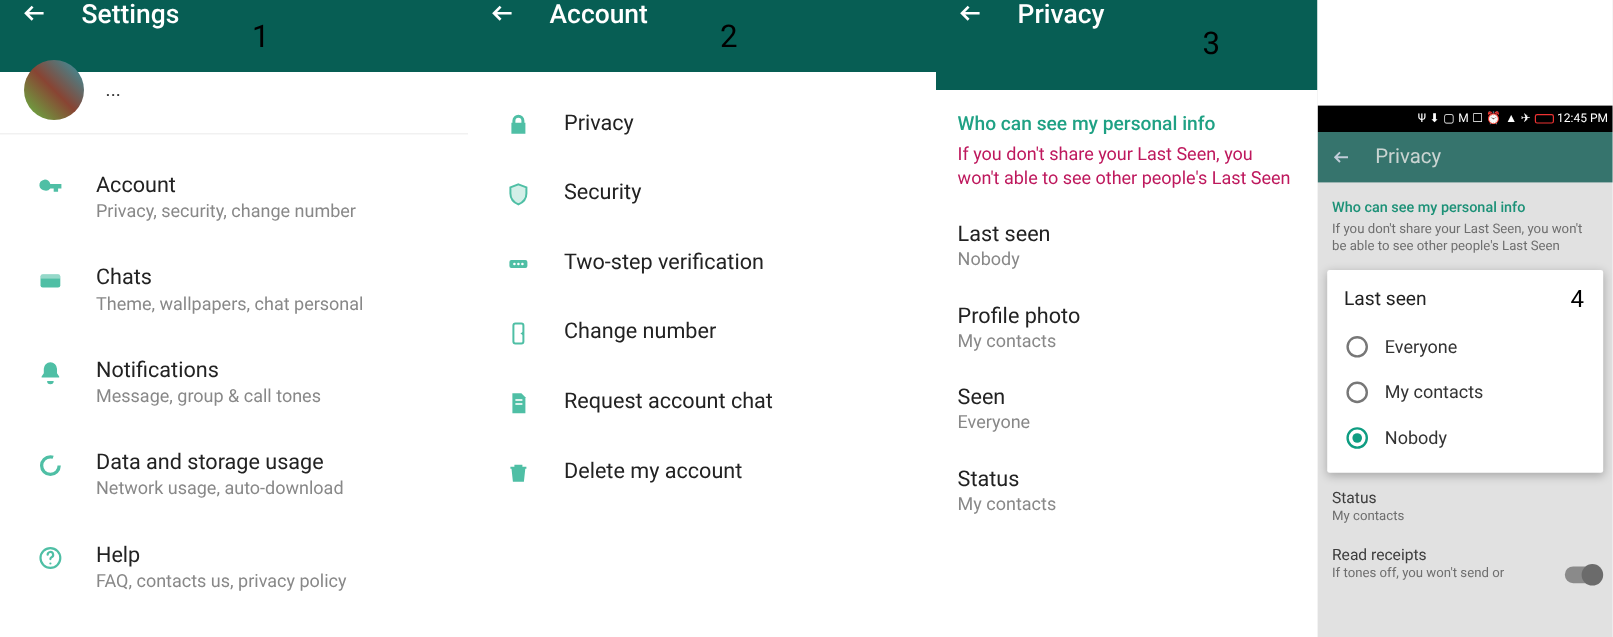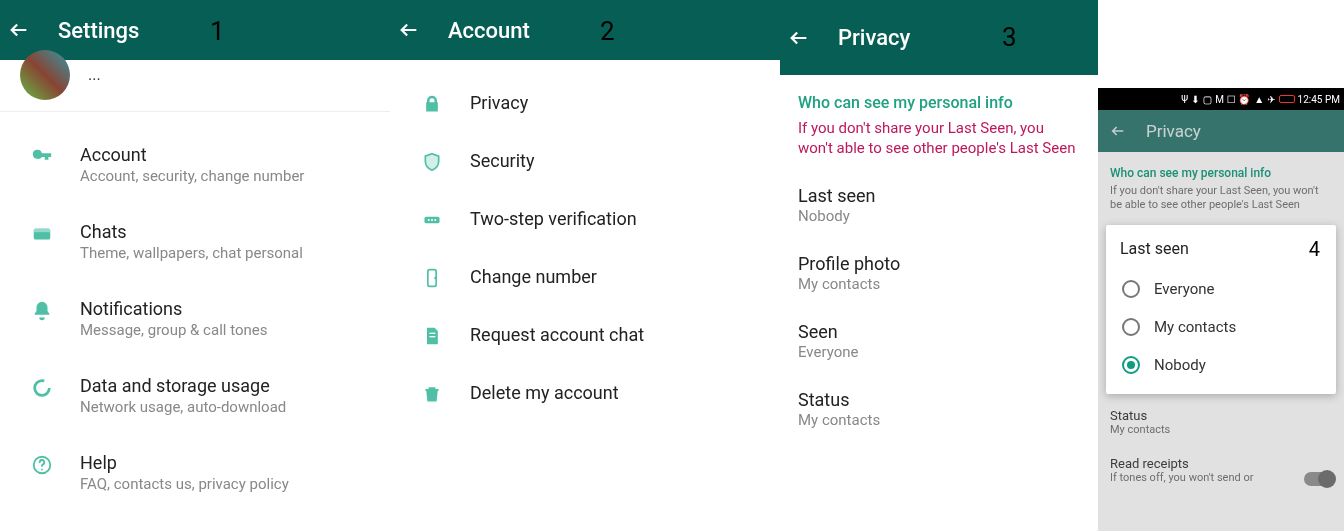--- a/index.html
+++ b/index.html
@@ -19,22 +19,21 @@
   }
   .panel-1 { width: 390px; }
   .panel-2 { width: 390px; }
   .panel-3 { width: 318px; }
   .panel-4 { width: 246px; background: #e1e1e1; }
 
   .header {
     background: #075e54;
     height: 60px;
     display: flex;
-    align-items: center;
-    padding: 0 8px;
+    padding: 0 18px;
     color: #fff;
   }
   .panel-3 .header { height: 75px; }
   .back-arrow {
     color: #fff;
     margin-right: 28px;
     width: 22px;
     height: 22px;
   }
   .header-title {
@@ -185,21 +184,21 @@
   </div>
 
   <div class="setting-row">
     <div class="icon-slot icon-teal">
       <svg width="22" height="22" viewBox="0 0 24 24" fill="#4fbfa5">
           <path d="M7 14a5 5 0 1 1 4.9-6H22v4h-3v3h-4v-3h-3.1A5 5 0 0 1 7 14z"></path>
         </svg>
     </div>
     <div class="text-col">
       <div class="row-title">Account</div>
-      <div class="row-sub">Account, security, change number</div>
+      <div class="row-sub">Privacy, security, change number</div>
     </div>
   </div>
 
   <div class="setting-row">
     <div class="icon-slot icon-teal">
       <svg width="22" height="22" viewBox="0 0 24 24" fill="#4fbfa5">
           <rect x="3" y="6" width="18" height="12" rx="2"></rect>
           <rect x="3" y="6" width="18" height="4" fill="#fff" opacity=".4"></rect>
         </svg>
     </div>

